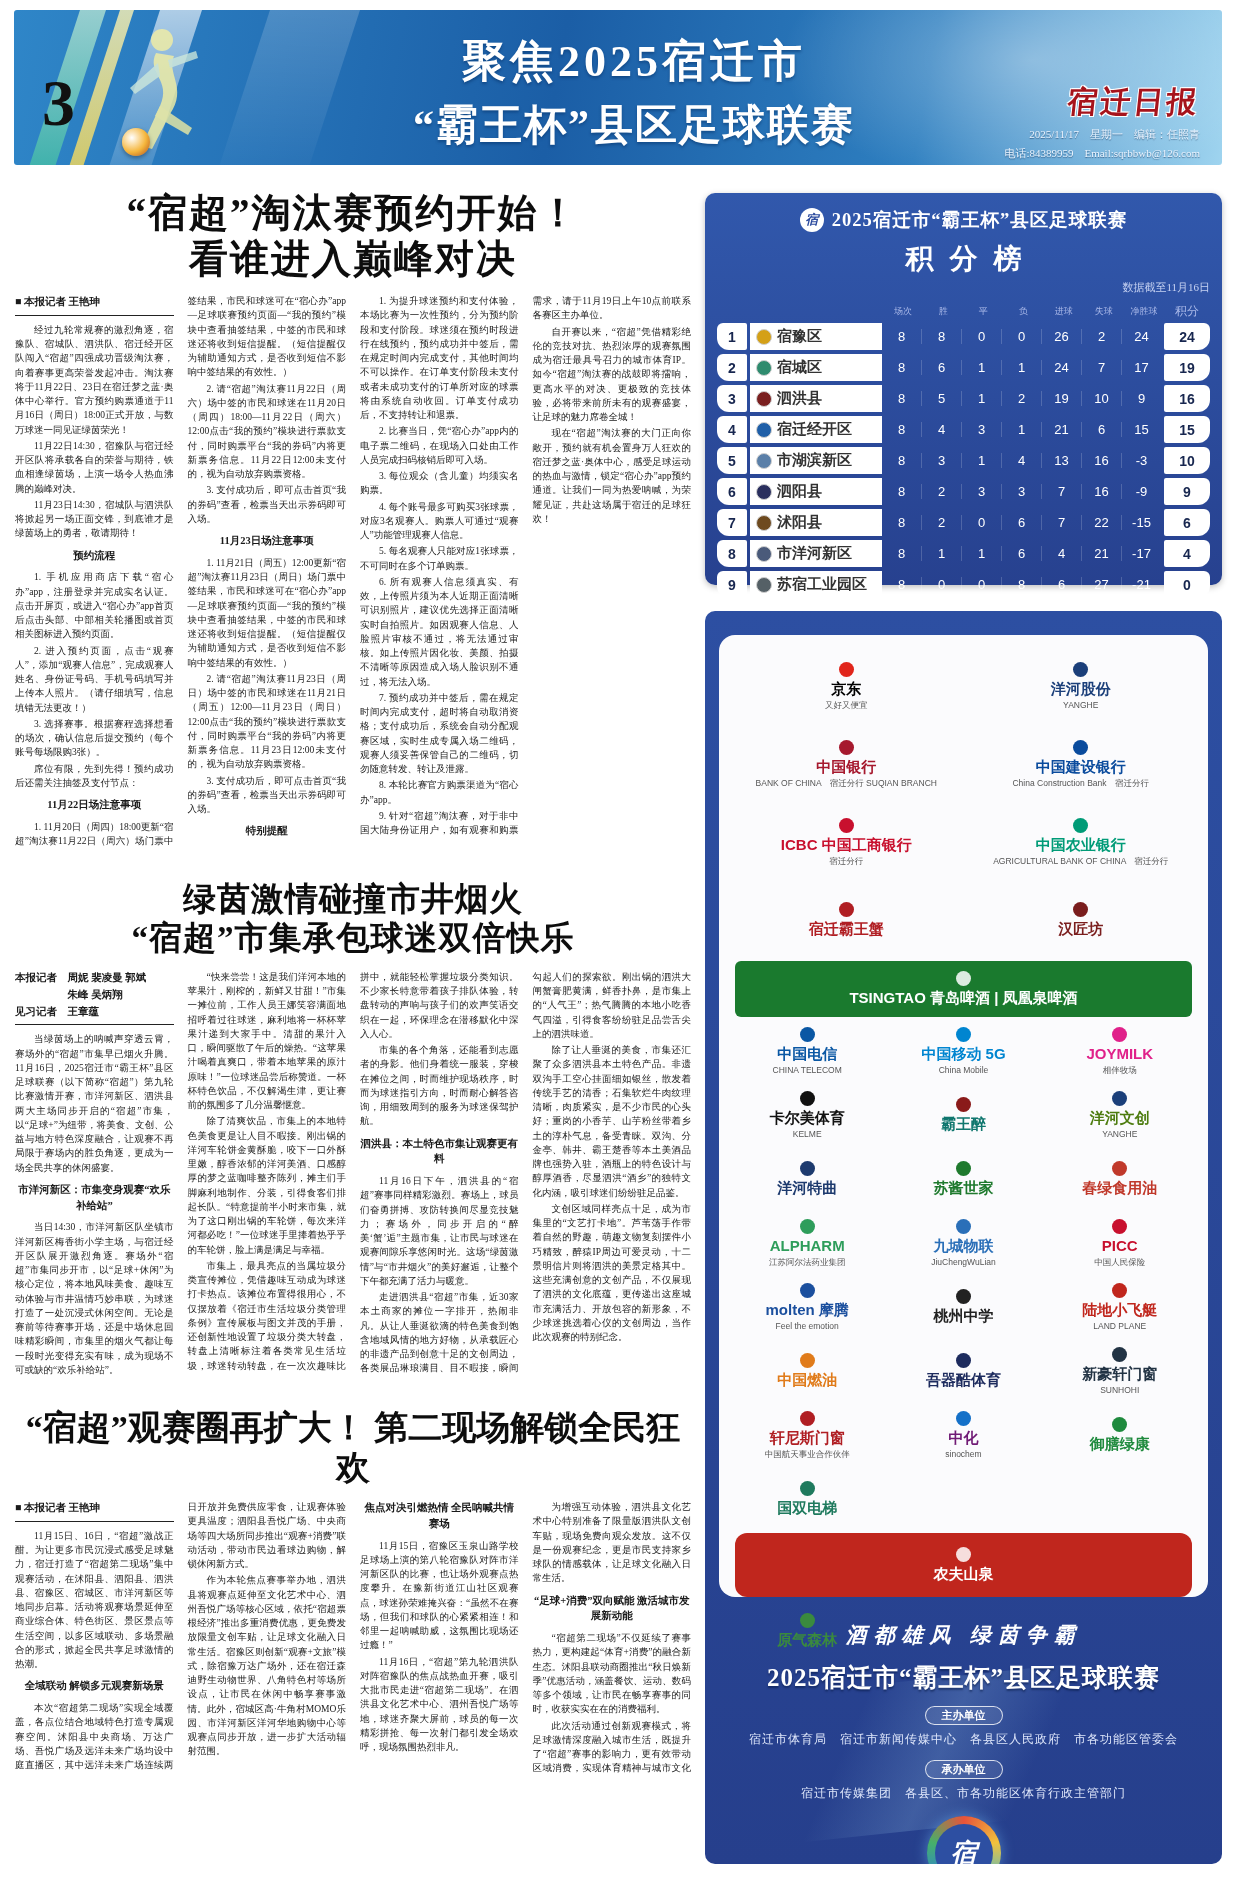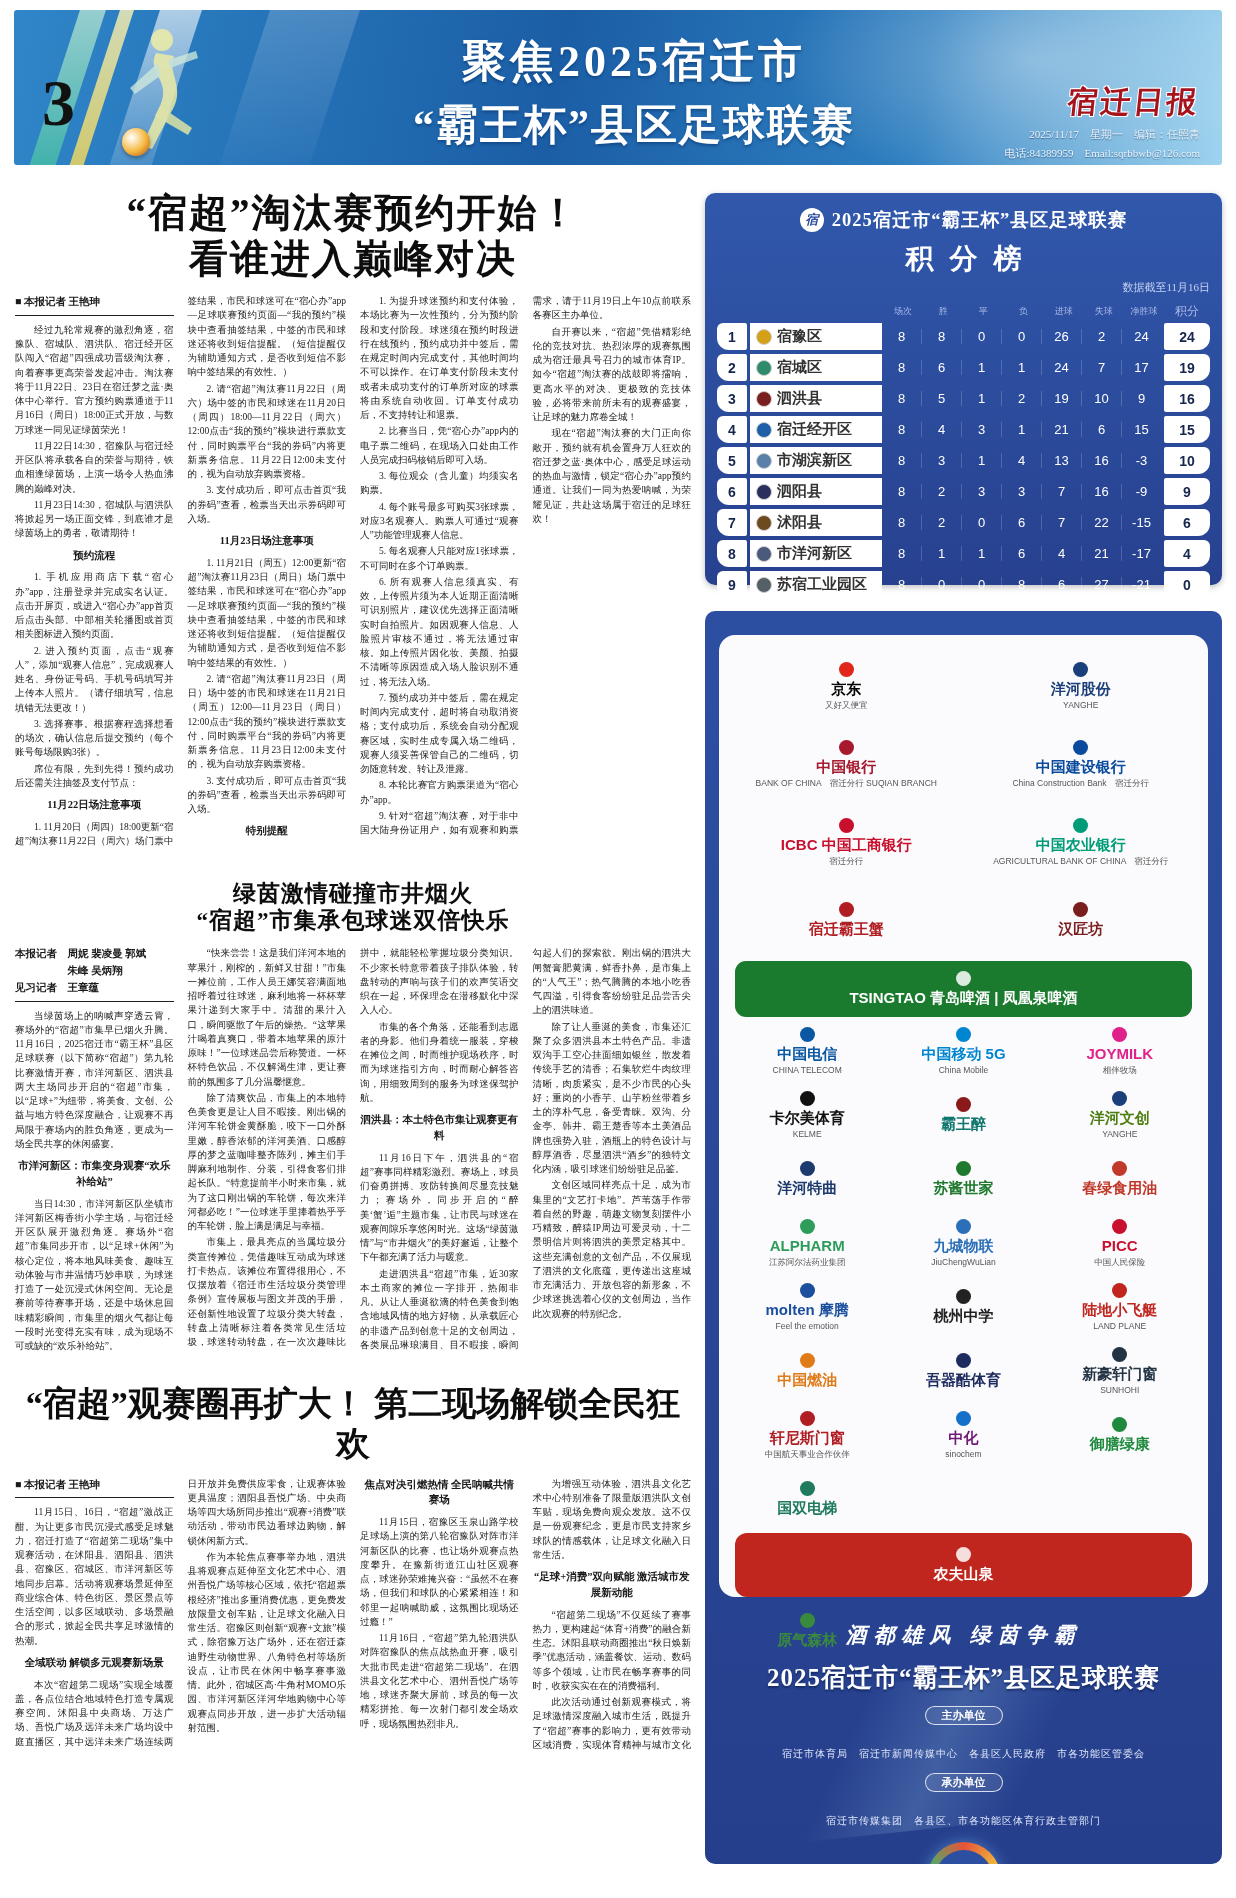--- a/index.html
+++ b/index.html
@@ -24,21 +24,21 @@
   .banner-titles .t1{font-size:44px;font-weight:900;letter-spacing:4px;text-shadow:0 2px 3px rgba(0,40,90,.45);}
   .banner-titles .t2{font-size:42px;font-weight:900;letter-spacing:2px;margin-top:6px;text-shadow:0 2px 3px rgba(0,40,90,.45);}
   .masthead-box{position:absolute;right:22px;top:72px;text-align:right;}
   .masthead{font-size:30px;font-weight:900;color:#a6131c;transform:skewX(-6deg);
             text-shadow:1px 1px 0 #fff,-1px -1px 0 #fff,1px -1px 0 #fff,-1px 1px 0 #fff;letter-spacing:3px;}
   .mast-line{font-size:11px;color:#eaf4ff;margin-top:4px;text-shadow:0 1px 1px rgba(0,30,70,.5);}
   
   .left-col{position:absolute;left:15px;top:178px;width:676px;}
   .headline{font-weight:900;text-align:center;color:#0d0d0d;line-height:1.18;}
   .a1 .headline .hl{font-size:39px;letter-spacing:2px;display:block;}
-  .a2 .headline .hl{font-size:23px;letter-spacing:1px;display:block;}
+  .a2 .headline .hl{font-size:33px;letter-spacing:1px;display:block;}
   .a3 .headline .hl{font-size:34px;letter-spacing:0;display:block;}
   .cols{column-count:4;column-gap:14px;column-fill:auto;overflow:hidden;
         font-size:9.5px;line-height:1.5;text-align:justify;}
   .a1 .cols{height:560px;margin-top:12px;}
   .a2 .cols{height:414px;margin-top:12px;}
   .a3 .cols{height:282px;margin-top:12px;}
   .a1{margin-top:12px;}
   .a2{margin-top:26px;}
   .a3{margin-top:24px;}
   .byline{font-weight:bold;font-size:10.5px;border-bottom:1.5px solid #222;padding-bottom:4px;margin-bottom:7px;
@@ -93,21 +93,21 @@
   .sp-sub{font-size:8.5px;color:#555;margin-top:2px;line-height:1.2;font-family:"Liberation Sans",sans-serif;}
   .sp.fill{border-radius:6px;}
   .sp.fill .sp-name{color:#fff;}
   .sp.fill{margin:2px 6px;width:calc(100% - 12px);}
   .sp.fillsmall{border-radius:12px;}
   .poster{position:absolute;left:0;top:1000px;width:100%;text-align:center;color:#fff;}
   .poster-slogan{font-size:21px;font-weight:900;letter-spacing:7px;margin-top:10px;font-style:italic;}
   .poster-title{font-size:25px;font-weight:900;letter-spacing:1px;margin-top:12px;text-shadow:0 2px 2px rgba(0,20,60,.5);}
   .pill{display:inline-block;border:1px solid rgba(255,255,255,.8);border-radius:12px;font-size:11px;font-weight:bold;
         padding:1px 16px;margin-top:12px;background:rgba(255,255,255,.08);}
-  .org-line{font-size:10px;color:#dfe7fb;margin-top:22px;letter-spacing:1px;}
+  .org-line{font-size:12px;color:#dfe7fb;margin-top:6px;letter-spacing:1px;}
   .emblem{width:74px;height:74px;margin:14px auto 0;border-radius:50%;
           background:conic-gradient(#e8533a,#f2c13c,#3bbad8,#2a7de0,#46b06a,#e8533a);
           display:flex;align-items:center;justify-content:center;box-shadow:0 0 14px rgba(120,200,255,.45);}
   .emblem-inner{width:58px;height:58px;border-radius:50%;background:#2d4fa2;display:flex;align-items:center;
                 justify-content:center;color:#fff;font-size:26px;font-weight:900;font-style:italic;}
 </style>
 </head>
 <body>
 
 <div class="page">
@@ -441,21 +441,21 @@
               <div class="sp-sub">AGRICULTURAL BANK OF CHINA　宿迁分行</div>
             </div>
             <div class="sp w2">
               <span class="sp-icon" style="background: rgb(176, 30, 35);"></span>
               <div class="sp-name" style="color: rgb(176, 30, 35);">宿迁霸王蟹</div>
             </div>
             <div class="sp w2">
               <span class="sp-icon" style="background: rgb(122, 29, 29);"></span>
               <div class="sp-name" style="color: rgb(122, 29, 29);">汉匠坊</div>
             </div>
-            <div class="sp wide fill" style="background: rgb(26, 122, 46); border-radius: 11px;">
+            <div class="sp wide fill" style="background: rgb(26, 122, 46);">
               <span class="sp-icon" style="background: rgba(255, 255, 255, 0.85);"></span>
               <div class="sp-name">TSINGTAO 青岛啤酒 | 凤凰泉啤酒</div>
             </div>
             <div class="sp w3">
               <span class="sp-icon" style="background: rgb(10, 87, 164);"></span>
               <div class="sp-name" style="color: rgb(10, 87, 164);">中国电信</div>
               <div class="sp-sub">CHINA TELECOM</div>
             </div>
             <div class="sp w3">
               <span class="sp-icon" style="background: rgb(0, 133, 208);"></span>

